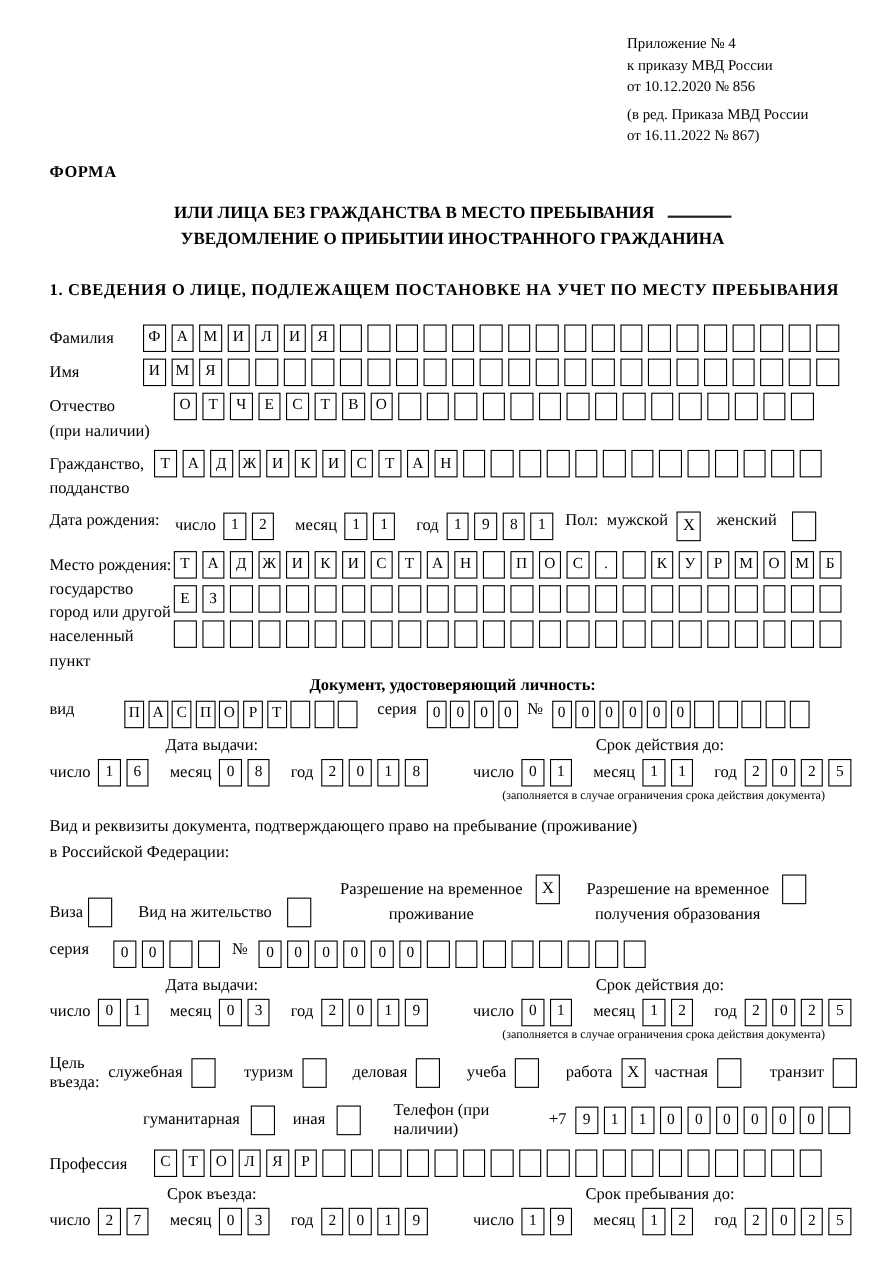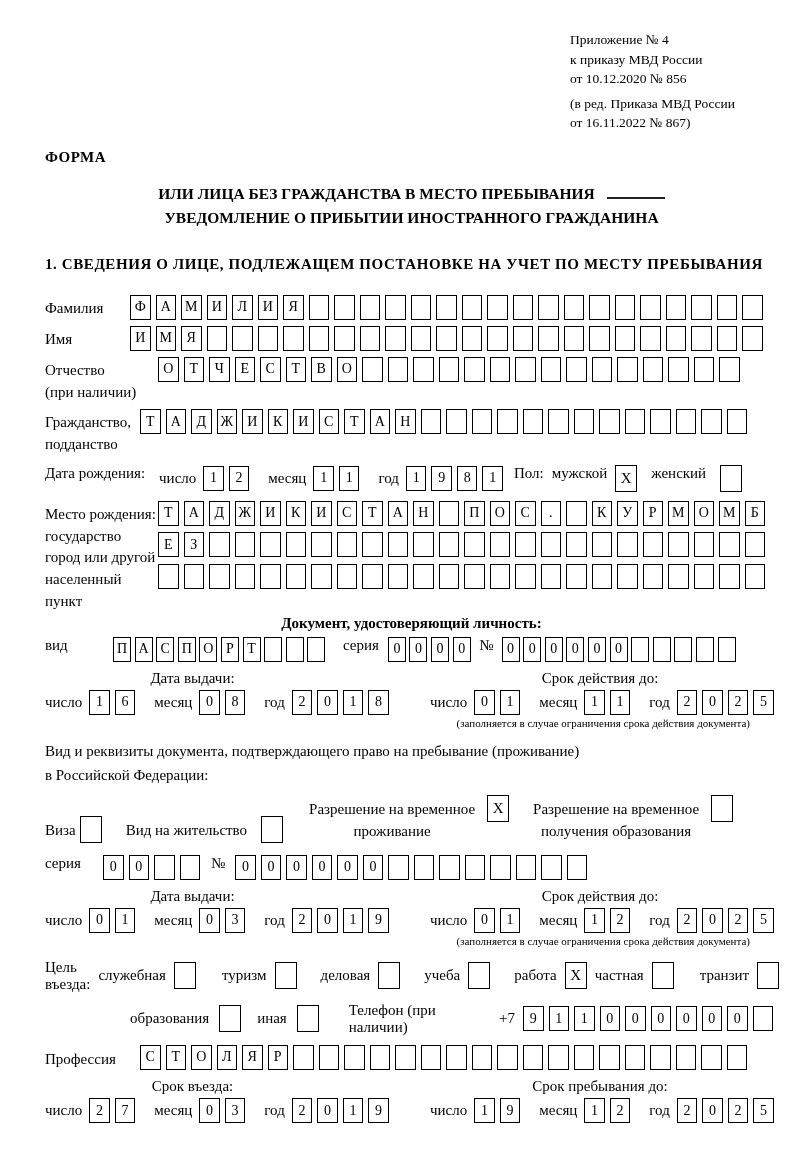--- a/index.html
+++ b/index.html
@@ -558,21 +558,21 @@
     <span class="boxes chk">
         <span class="cell"></span>
       </span>
     <span class="pl" style="margin-left:12px">транзит</span>
     <span class="boxes chk">
         <span class="cell"></span>
       </span>
   </div>
 
   <div class="purpose-row2">
-    <span style="margin-left:85px; margin-right:10px">образования</span>
+    <span style="margin-left:85px; margin-right:10px">гуманитарная</span>
     <span class="boxes chk">
         <span class="cell"></span>
       </span>
     <span style="margin-left:16px; margin-right:10px">иная</span>
     <span class="boxes chk">
         <span class="cell"></span>
       </span>
     <span style="margin-left:30px">Телефон (при наличии)</span>
     <span style="margin-left:24px; margin-right:8px">+7</span>
     <span class="boxes">

